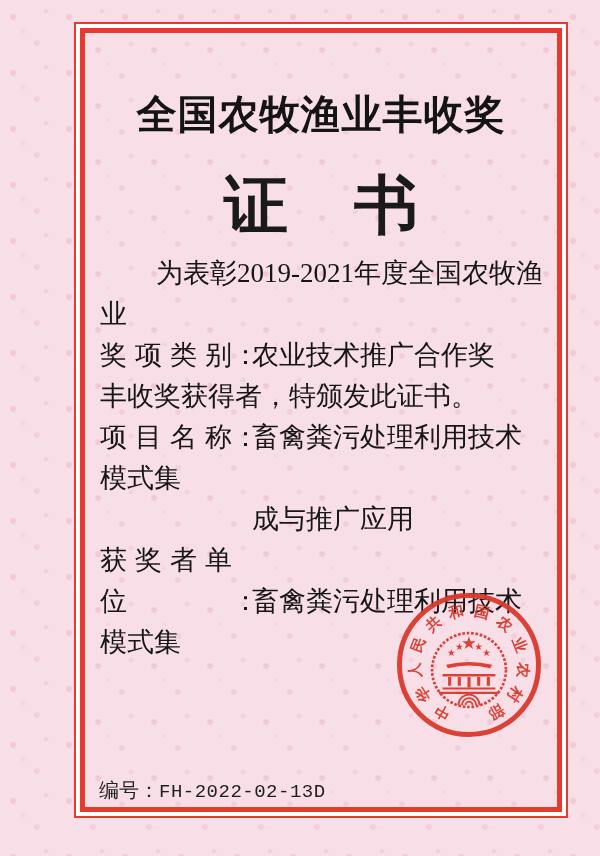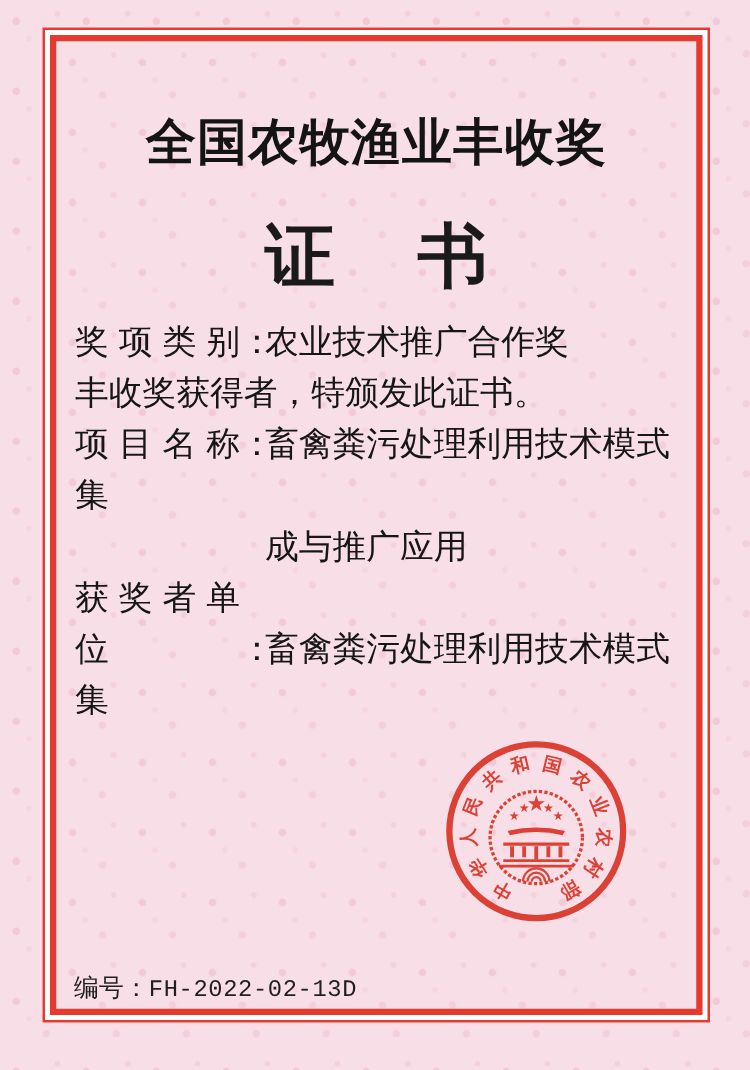--- a/index.html
+++ b/index.html
@@ -8,21 +8,21 @@
     font-family:"Liberation Serif","DejaVu Serif",serif;
     background-color:#f8dee7;
     background-image:
       radial-gradient(circle 3px at 13px 17px, rgba(238,190,208,.65) 0 2.5px, transparent 3.5px),
       radial-gradient(circle 3px at 37px 43px, rgba(240,197,214,.6) 0 2.5px, transparent 3.5px),
       radial-gradient(circle 2px at 46px 11px, rgba(240,197,214,.55) 0 1.8px, transparent 2.8px),
       radial-gradient(circle 2px at 23px 31px, rgba(244,206,221,.55) 0 1.8px, transparent 2.8px);
     background-size:56px 56px;
     position:relative;
   }
-  .page{position:absolute;inset:0;}
+  .page{position:absolute;inset:0;margin-left:40px;}
   
   .frame{
     position:absolute;top:22px;left:34px;right:32px;bottom:38px;
     border:2px solid #e63a2e;
     background:#ffffff;
     padding:4px;
     box-sizing:border-box;
   }
   
   .inner{
@@ -39,21 +39,21 @@
   .award-title{
     position:absolute;top:60px;left:0;right:0;
     text-align:center;
     font-family:"Liberation Sans","DejaVu Sans",sans-serif;
     font-weight:700;font-size:40px;line-height:42px;
     color:#141414;letter-spacing:1px;
   }
   .doc-title{
     position:absolute;top:146px;left:0;right:0;
     text-align:center;
-    font-weight:700;font-size:56px;line-height:54px;
+    font-weight:700;font-size:64px;line-height:54px;
     color:#1a1a1a;
   }
   .doc-title .ch2{margin-left:66px;}
   .body-text{
     position:absolute;top:220px;left:15px;right:14px;
     font-size:27px;line-height:41px;color:#161616;
   }
   .body-text p{margin:0;}
   .indent{text-indent:56px;}
   .lbl{
@@ -97,20 +97,21 @@
   <div class="frame">
     <div class="inner">
 
       <div class="award-title">全国农牧渔业丰收奖</div>
 
       <div class="doc-title">
         <span class="ch1">证</span><span class="ch2">书</span>
       </div>
 
       <div class="body-text">
+        <p class="indent">为表彰2019-2021年度全国农牧渔业</p>
         <p>
           <span class="lbl">奖项类别</span><span class="colon">：</span><span>农业技术推广合作奖</span>
         </p>
         <p>丰收奖获得者，特颁发此证书。</p>
         <p>
           <span class="lbl">项目名称</span><span class="colon">：</span><span>畜禽粪污处理利用技术模式集</span>
         </p>
         <p class="cont">成与推广应用</p>
         <p>
           <span class="lbl">获奖者单位</span><span class="colon">：</span><span>畜禽粪污处理利用技术模式集</span>

